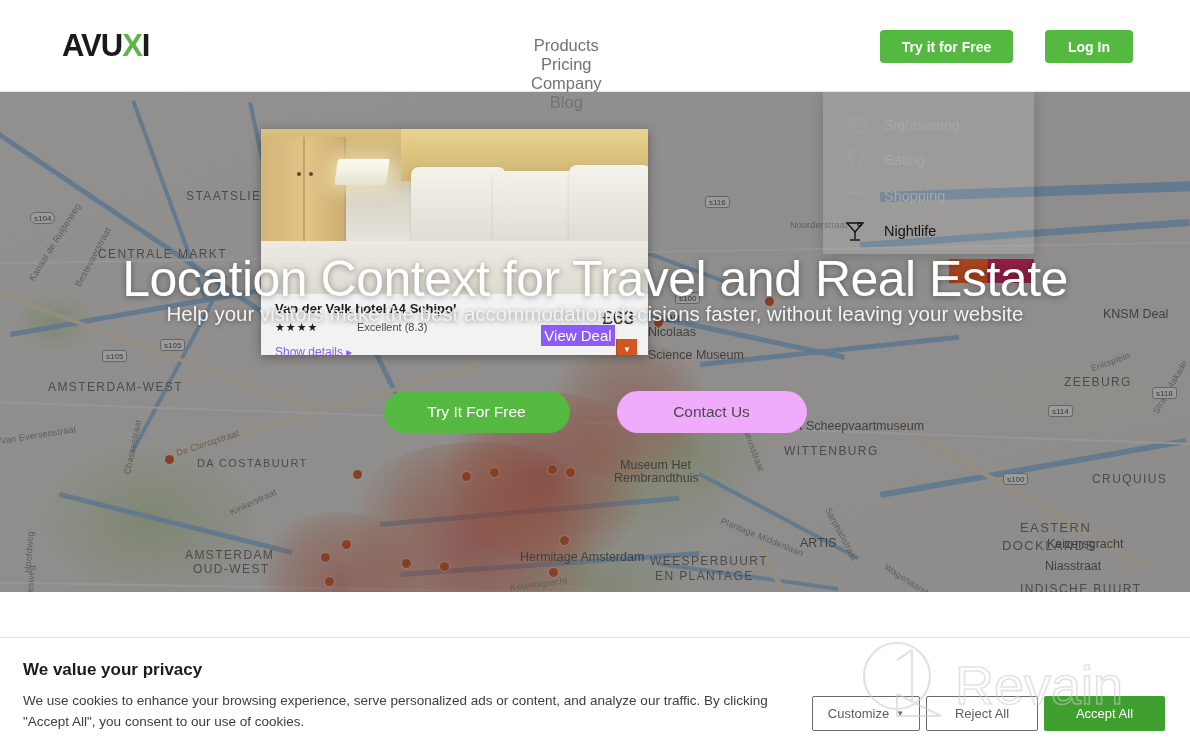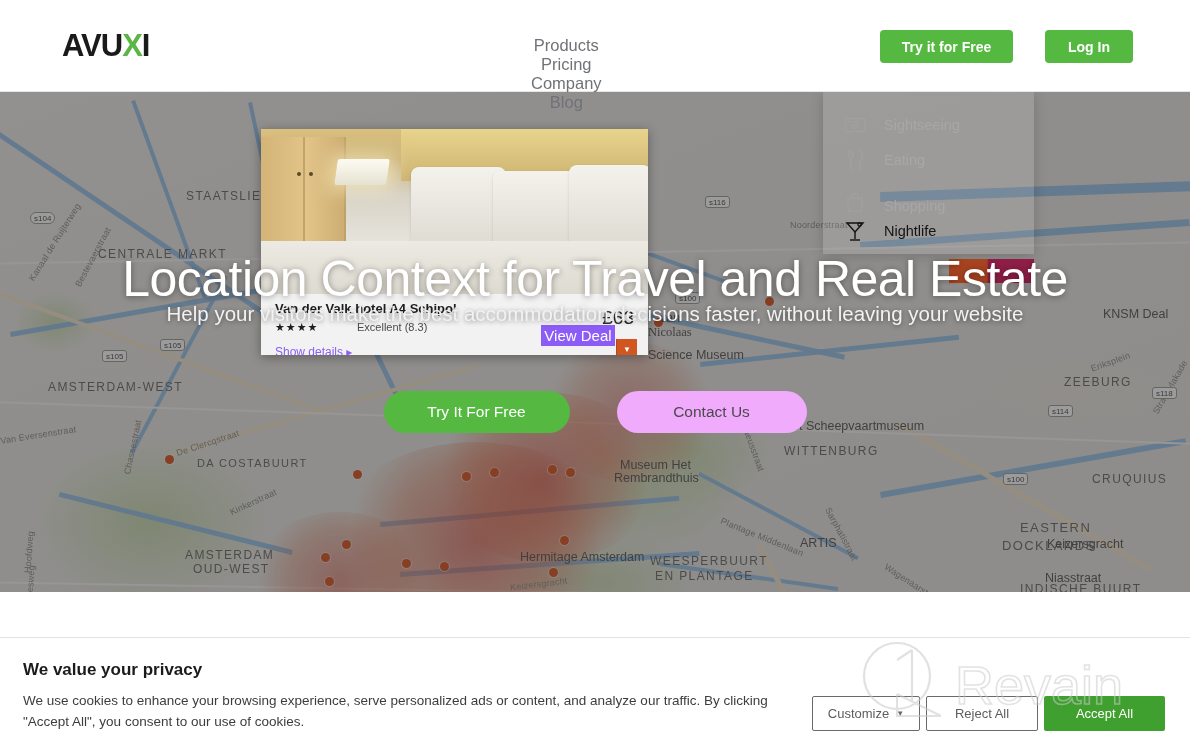--- a/index.html
+++ b/index.html
@@ -285,30 +285,30 @@
           <div class="mlbl " style="left: 193px; top: 470px; font-size: 12px;">OUD-WEST</div>
           <div class="mlbl " style="left: 784px; top: 352px; font-size: 12px;">WITTENBURG</div>
           <div class="mlbl " style="left: 650px; top: 462px; font-size: 12px;">WEESPERBUURT</div>
           <div class="mlbl " style="left: 655px; top: 477px; font-size: 12px;">EN PLANTAGE</div>
           <div class="mlbl " style="left: 1020px; top: 428px; font-size: 13px;">EASTERN</div>
           <div class="mlbl " style="left: 1002px; top: 446px; font-size: 13px;">DOCKLANDS</div>
           <div class="mlbl " style="left: 1020px; top: 490px; font-size: 12px;">INDISCHE BUURT</div>
           <div class="mlbl " style="left: 1064px; top: 283px; font-size: 12px;">ZEEBURG</div>
           <div class="mlbl " style="left: 1092px; top: 380px; font-size: 12px;">CRUQUIUS</div>
           <div class="mlbl poi" style="left: 660px; top: 219px;">van</div>
-          <div class="mlbl poi" style="left: 648px; top: 233px; font-family: Liberation Serif, serif;">Nicolaas</div>
+          <div class="mlbl poi" style="left: 648px; top: 233px;">Nicolaas</div>
           <div class="mlbl poi" style="left: 648px; top: 256px;">Science Museum</div>
           <div class="mlbl poi" style="left: 783px; top: 327px;">Het Scheepvaartmuseum</div>
           <div class="mlbl poi" style="left: 620px; top: 366px;">Museum Het</div>
           <div class="mlbl poi" style="left: 614px; top: 379px;">Rembrandthuis</div>
           <div class="mlbl poi" style="left: 520px; top: 458px;">Hermitage Amsterdam</div>
           <div class="mlbl poi" style="left: 800px; top: 444px;">ARTIS</div>
           <div class="mlbl poi" style="left: 1103px; top: 215px;">KNSM Deal</div>
           <div class="mlbl poi" style="left: 1047px; top: 445px;">Keizersgracht</div>
-          <div class="mlbl poi" style="left: 1045px; top: 467px; margin-top: 12px;">Niasstraat</div>
+          <div class="mlbl poi" style="left: 1045px; top: 467px;">Niasstraat</div>
           <div class="mlbl st" style="left: 10px; top: 145px; transform: rotate(-58deg);">Kanaal de Ruijterweg</div>
           <div class="mlbl st" style="left: 60px; top: 160px; transform: rotate(-62deg);">Bestevaerstraat</div>
           <div class="mlbl st" style="left: 0px; top: 338px; transform: rotate(-9deg);">Van Eversenstraat</div>
           <div class="mlbl st" style="left: 105px; top: 350px; transform: rotate(-78deg);">Chassestraat</div>
           <div class="mlbl st" style="left: 175px; top: 346px; transform: rotate(-18deg);">De Clercqstraat</div>
           <div class="mlbl st" style="left: 228px; top: 405px; transform: rotate(-25deg);">Kinkerstraat</div>
           <div class="mlbl st" style="left: 8px; top: 455px; transform: rotate(-86deg);">Hoofdweg</div>
           <div class="mlbl st" style="left: 3px; top: 495px; transform: rotate(-86deg);">Baarsjesweg</div>
           <div class="mlbl st" style="left: 510px; top: 487px; transform: rotate(-7deg);">Keizersgracht</div>
           <div class="mlbl st" style="left: 718px; top: 440px; transform: rotate(22deg);">Plantage Middenlaan</div>
@@ -370,21 +370,21 @@
         <span class="cat-ic">
           <svg width="20" height="22" viewBox="0 0 20 22">
               <path d="M4 1v6c0 1.3 1 2.2 2 2.2V21" stroke="#a0a0a0" stroke-width="1.4" fill="none"></path>
               <path d="M8 1v6c0 1.3-1 2.2-2 2.2" stroke="#a0a0a0" stroke-width="1.4" fill="none"></path>
               <path d="M6 1v5" stroke="#a0a0a0" stroke-width="1.2"></path>
               <path d="M14 1c2.2 0 3.2 2.5 3.2 5.5S16 12 14.6 12V21" stroke="#a0a0a0" stroke-width="1.4" fill="none"></path>
             </svg>
         </span>
         <span class="cat-lbl">Eating</span>
       </div>
-      <div class="cat-row" style="top:86px;align-items:flex-end;">
+      <div class="cat-row" style="top:86px;">
         <span class="cat-ic">
           <svg width="20" height="20" viewBox="0 0 20 20">
               <path d="M2.5 6.5h15L16.5 19h-13z" fill="none" stroke="#a0a0a0" stroke-width="1.3"></path>
               <path d="M6.5 8V5a3.5 3.5 0 017 0v3" fill="none" stroke="#a0a0a0" stroke-width="1.3"></path>
             </svg>
         </span>
         <span class="cat-lbl">Shopping</span>
       </div>
       <div class="cat-row active" style="top:121px;">
         <span class="cat-ic">

